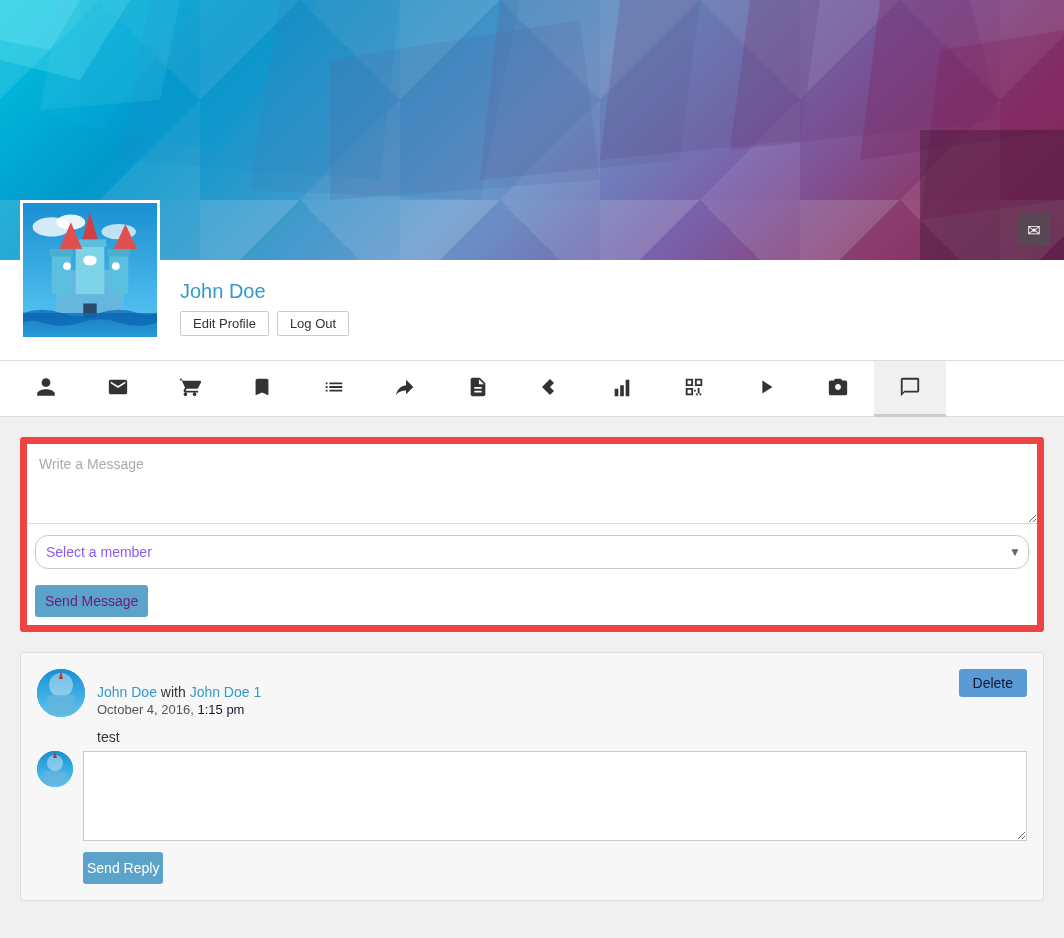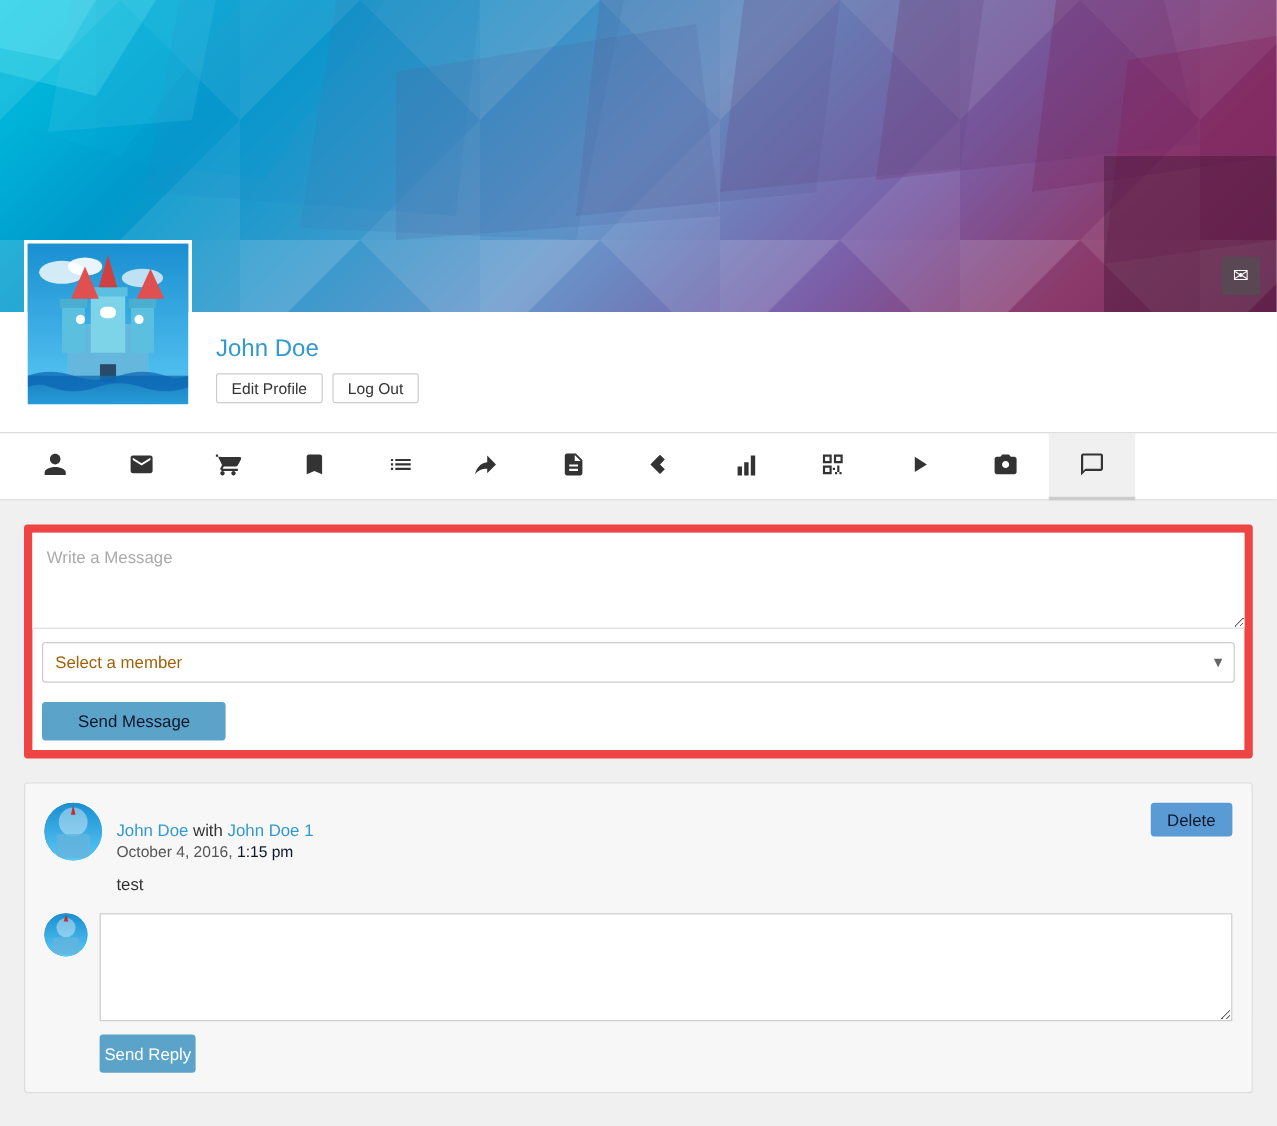--- a/index.html
+++ b/index.html
@@ -146,43 +146,43 @@
     .message-textarea::placeholder { color: #aaa; }
 
     .member-select-wrapper {
       position: relative;
       margin: 8px;
     }
     .member-select {
       width: 100%;
       padding: 8px 30px 8px 10px;
       border: 1px solid #ccc;
-      border-radius: 3px;
-      font-size: 14px;
-      color: #a16207;
+      border-radius: 13px;
+      font-size: 14px;
+      color: #8b5cf6;
       appearance: none;
       background: #fff;
       cursor: pointer;
       outline: none;
     }
     .select-arrow {
       position: absolute;
       right: 8px;
       top: 50%;
       transform: translateY(-50%);
       pointer-events: none;
       color: #666;
       font-size: 12px;
     }
 
     .send-message-btn {
       margin: 8px;
-      padding: 8px 30px;
+      padding: 8px 10px;
       background: #5ba3c9;
-      color: #0f172a;
+      color: #701a75;
       border: none;
       border-radius: 3px;
       cursor: pointer;
       font-size: 14px;
     }
 
     
     .message-thread {
       background: #f7f7f7;
       border: 1px solid #ddd;
@@ -230,21 +230,21 @@
       padding: 6px 14px;
       background: #5b9bd5;
       color: #0f172a;
       border: none;
       border-radius: 3px;
       cursor: pointer;
       font-size: 14px;
     }
 
     .thread-body {
-      margin-bottom: 16px;
+      margin-bottom: 6px;
       font-size: 14px;
       color: #333;
       padding-left: 60px;
     }
 
     .reply-section {
       display: flex;
       align-items: flex-start;
       gap: 10px;
     }

